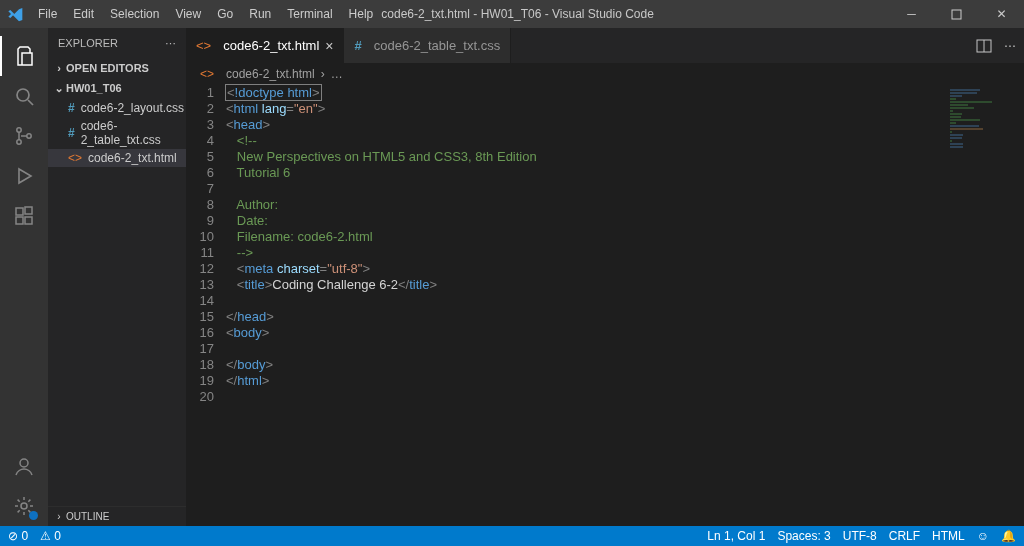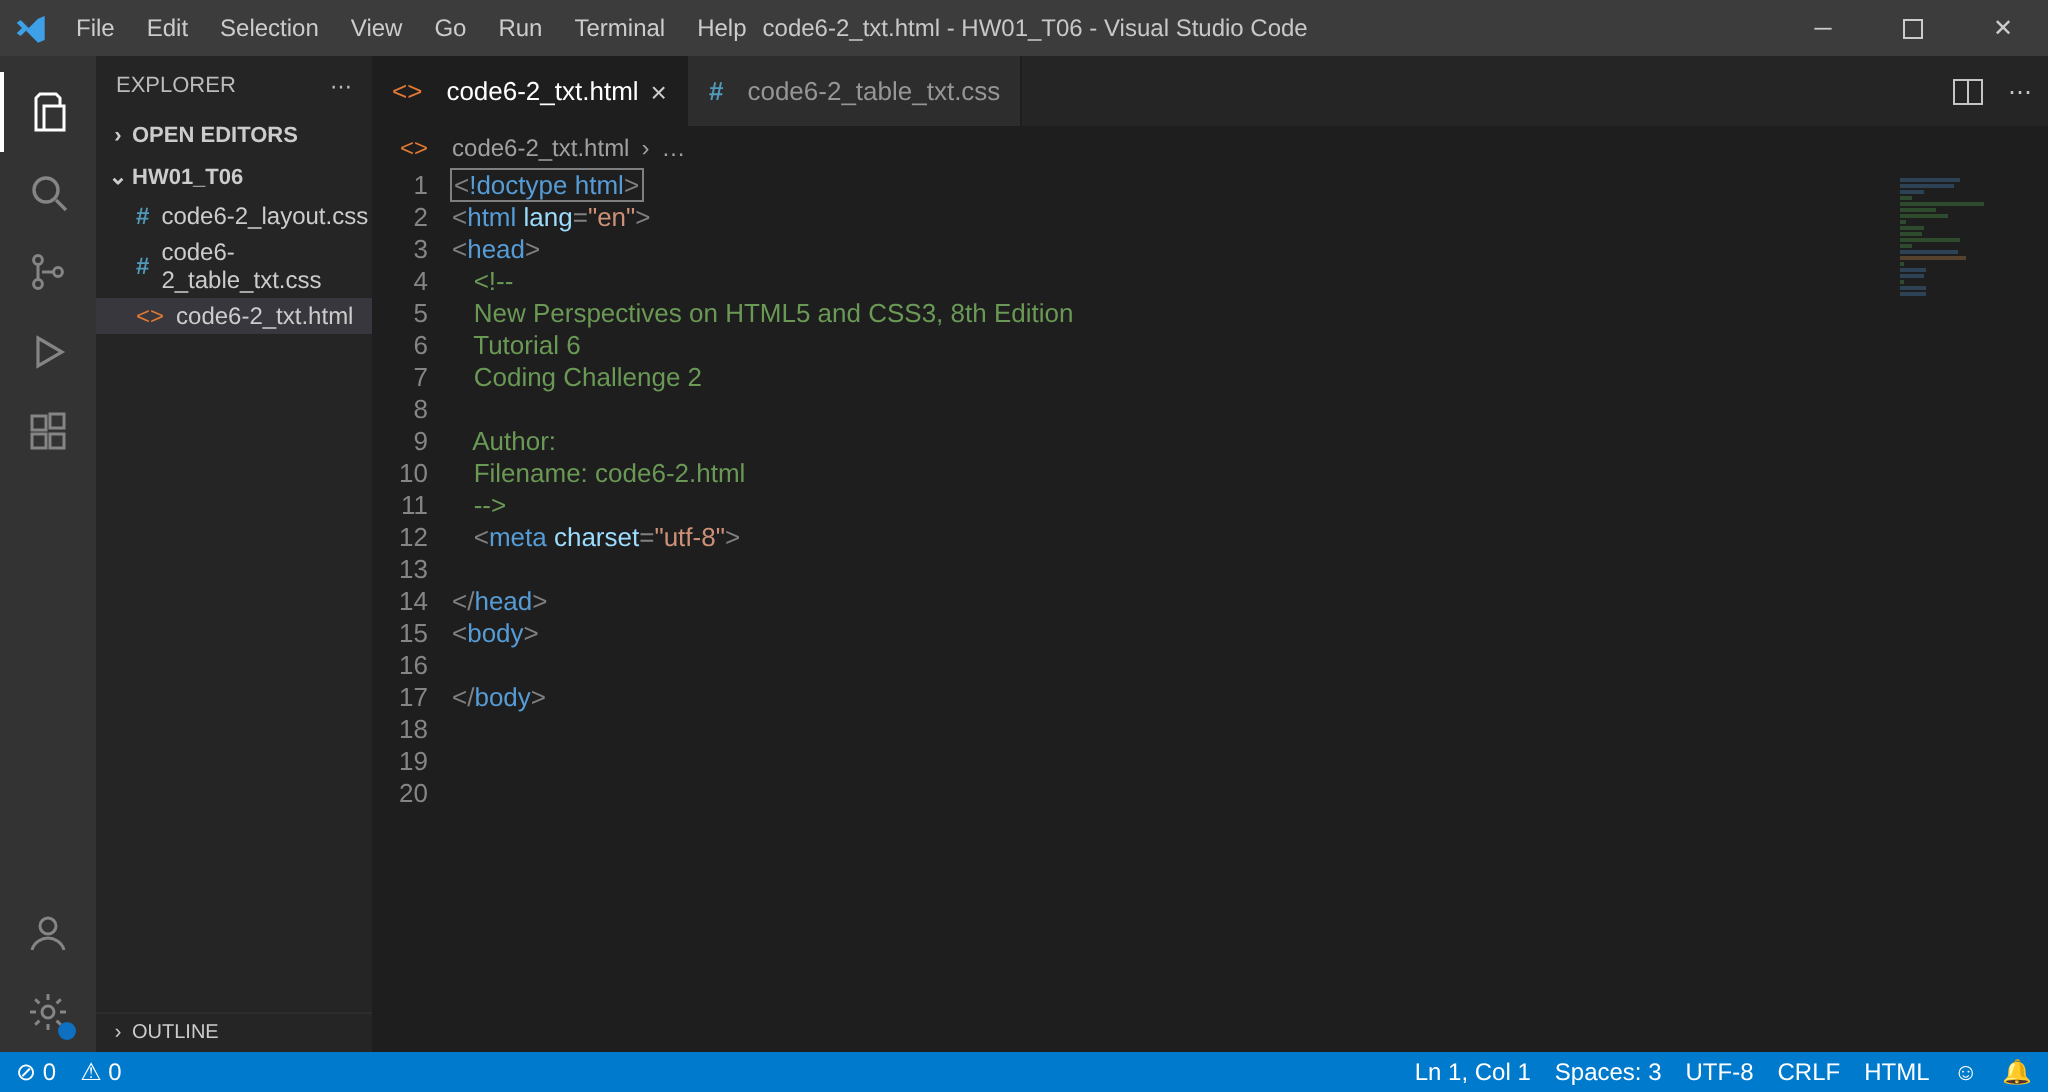--- a/index.html
+++ b/index.html
@@ -217,31 +217,33 @@
           <div>19</div>
           <div>20</div>
         </div>
       <div class="codelines" id="codelines">
           <div class="row"><span class="cursor-box"><span class="tk-angle">&lt;</span><span class="tk-doctype">!doctype</span><span class="tk-text"> </span><span class="tk-doctype">html</span><span class="tk-angle">&gt;</span></span></div>
           <div class="row"><span class="tk-angle">&lt;</span><span class="tk-tag">html</span><span class="tk-text"> </span><span class="tk-attr">lang</span><span class="tk-angle">=</span><span class="tk-str">"en"</span><span class="tk-angle">&gt;</span></div>
           <div class="row"><span class="tk-angle">&lt;</span><span class="tk-tag">head</span><span class="tk-angle">&gt;</span></div>
           <div class="row">   <span class="tk-comment">&lt;!--</span></div>
           <div class="row">   <span class="tk-comment">New Perspectives on HTML5 and CSS3, 8th Edition</span></div>
           <div class="row">   <span class="tk-comment">Tutorial 6</span></div>
-          <div class="row">   <span class="tk-comment">Coding Challenge 2</span></div>
           <div class="row">   </div>
           <div class="row">   <span class="tk-comment">Author:</span></div>
+          <div class="row">   <span class="tk-comment">Date:</span></div>
           <div class="row">   <span class="tk-comment">Filename: code6-2.html</span></div>
           <div class="row">   <span class="tk-comment">--&gt;</span></div>
           <div class="row">   <span class="tk-angle">&lt;</span><span class="tk-tag">meta</span><span class="tk-text"> </span><span class="tk-attr">charset</span><span class="tk-angle">=</span><span class="tk-str">"utf-8"</span><span class="tk-angle">&gt;</span></div>
+          <div class="row">   <span class="tk-angle">&lt;</span><span class="tk-tag">title</span><span class="tk-angle">&gt;</span><span class="tk-text">Coding Challenge 6-2</span><span class="tk-angle">&lt;/</span><span class="tk-tag">title</span><span class="tk-angle">&gt;</span></div>
           <div class="row"></div>
           <div class="row"><span class="tk-angle">&lt;/</span><span class="tk-tag">head</span><span class="tk-angle">&gt;</span></div>
           <div class="row"><span class="tk-angle">&lt;</span><span class="tk-tag">body</span><span class="tk-angle">&gt;</span></div>
           <div class="row"></div>
           <div class="row"><span class="tk-angle">&lt;/</span><span class="tk-tag">body</span><span class="tk-angle">&gt;</span></div>
+          <div class="row"><span class="tk-angle">&lt;/</span><span class="tk-tag">html</span><span class="tk-angle">&gt;</span></div>
         </div>
     </div>
     <div class="minimap">
       <div class="ml b" style="width:50%"></div>
         <div class="ml b" style="width:45%"></div>
         <div class="ml b" style="width:20%"></div>
       <div class="ml" style="width:10%"></div>
         <div class="ml" style="width:70%"></div>
         <div class="ml" style="width:30%"></div>
       <div class="ml" style="width:40%"></div>

